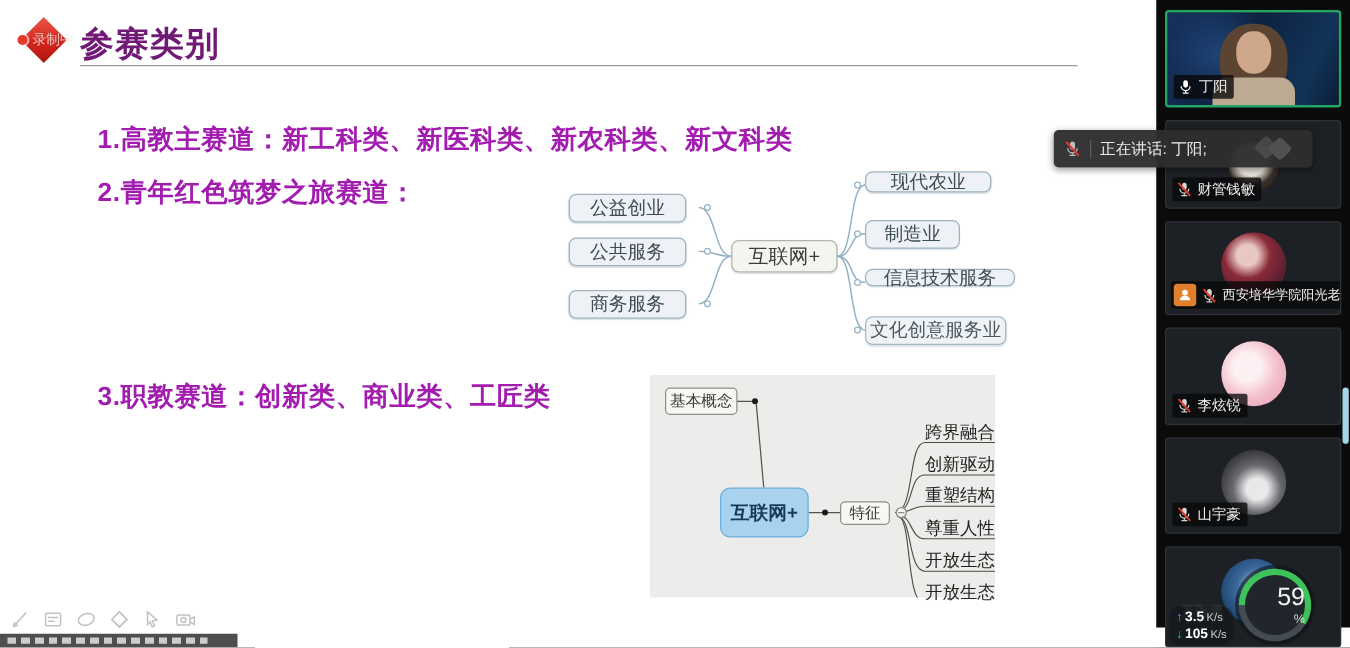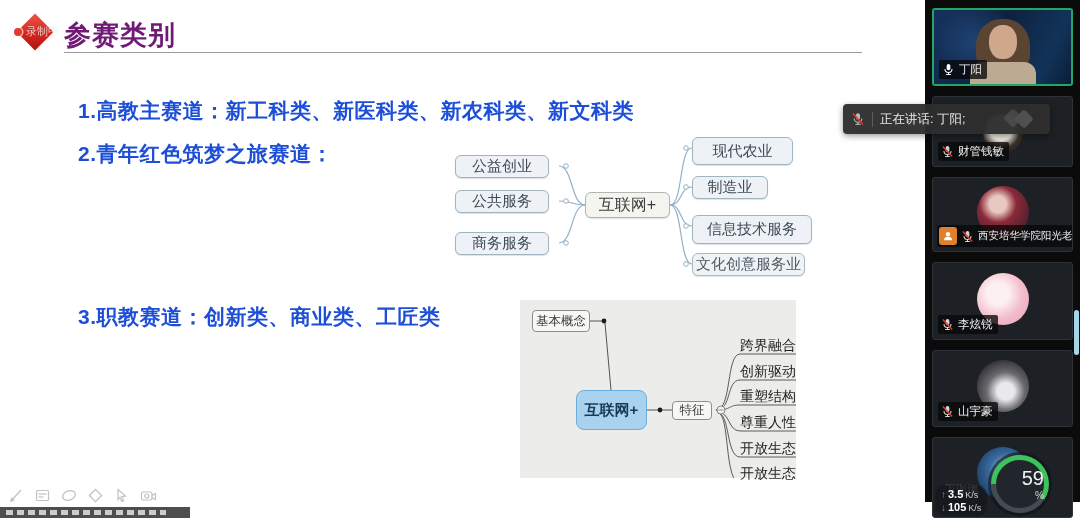--- a/index.html
+++ b/index.html
@@ -8,21 +8,21 @@
 
   
   .main { position:absolute; left:0; top:0; width:925px; height:518px; background:#fff; }
   .diamond { position:absolute; left:22px; top:19px; width:26px; height:26px;
     background:linear-gradient(135deg,#ea564b 0%,#d7241c 55%,#a81812 100%); transform:rotate(45deg); }
   .rec-badge { position:absolute; left:14px; top:24px; display:flex; align-items:center; gap:4px; z-index:5; }
   .rec-dot { width:8px; height:8px; border-radius:50%; background:#e8372b; box-shadow:0 0 0 1.5px rgba(255,255,255,.65); }
   .rec-label { font-size:11px; color:rgba(255,255,255,.72); text-shadow:0 0 2px rgba(0,0,0,.15); }
   .slide-title { position:absolute; left:64px; top:17px; font-size:27px; font-weight:bold; color:#701a75; letter-spacing:1px; }
   .title-rule { position:absolute; left:64px; top:52px; width:798px; height:1px; background:#9a9a9a; }
-  .bullet { position:absolute; left:78px; font-size:21px; font-weight:bold; color:#1d4ed8; letter-spacing:.5px; }
+  .bullet { position:absolute; left:78px; font-size:21px; font-weight:bold; color:#a21caf; letter-spacing:.5px; }
   .b1 { top:97px; } .b2 { top:140px; } .b3 { top:303px; }
 
   
   .mm1 { position:absolute; left:450px; top:135px; width:380px; height:152px; }
   .mm1 svg { position:absolute; left:0; top:0; }
   .mnode { position:absolute; display:flex; align-items:center; justify-content:center;
     background:#eef2f6; border:1px solid #a0b4c0; border-radius:6px;
     font-size:15px; color:#3e4c56; box-shadow:0 1px 1px rgba(120,140,155,.25); }
   .mm1-c { background:#f4f4f1; border-color:#b5b5ad; color:#3c3c38; font-size:16px; }
 
@@ -133,23 +133,23 @@
           <circle cx="236" cy="13" r="2.3"></circle>
             <circle cx="236" cy="52" r="2.3"></circle>
             <circle cx="236" cy="91" r="2.3"></circle>
             <circle cx="236" cy="129" r="2.3"></circle>
         </g>
       </svg>
       <div class="mnode" style="left:5px;top:20px;width:94px;height:23px;">公益创业</div>
       <div class="mnode" style="left:5px;top:55px;width:94px;height:23px;">公共服务</div>
       <div class="mnode" style="left:5px;top:97px;width:94px;height:23px;">商务服务</div>
       <div class="mnode mm1-c" style="left:135px;top:57px;width:85px;height:26px;">互联网+</div>
-      <div class="mnode" style="left:242px;top:2px;width:101px;height:28px;">现代农业</div>
+      <div class="mnode" style="left:242px;top:2px;width:101px;height:17px;">现代农业</div>
       <div class="mnode" style="left:242px;top:41px;width:76px;height:23px;">制造业</div>
-      <div class="mnode" style="left:242px;top:80px;width:120px;height:29px;">信息技术服务</div>
+      <div class="mnode" style="left:242px;top:80px;width:120px;height:14px;">信息技术服务</div>
       <div class="mnode" style="left:242px;top:118px;width:113px;height:23px;opacity:.92;font-family:Liberation Serif, serif;">文化创意服务业</div>
     </div>
 
     <div class="mm2">
       <svg width="276" height="178" viewBox="0 0 276 178">
         <g stroke="#55554f" stroke-width="1" fill="none">
           <line x1="68" y1="21" x2="82" y2="21"></line>
           <line x1="85" y1="23" x2="91" y2="90"></line>
           <line x1="127" y1="110" x2="152" y2="110"></line>
         </g>

